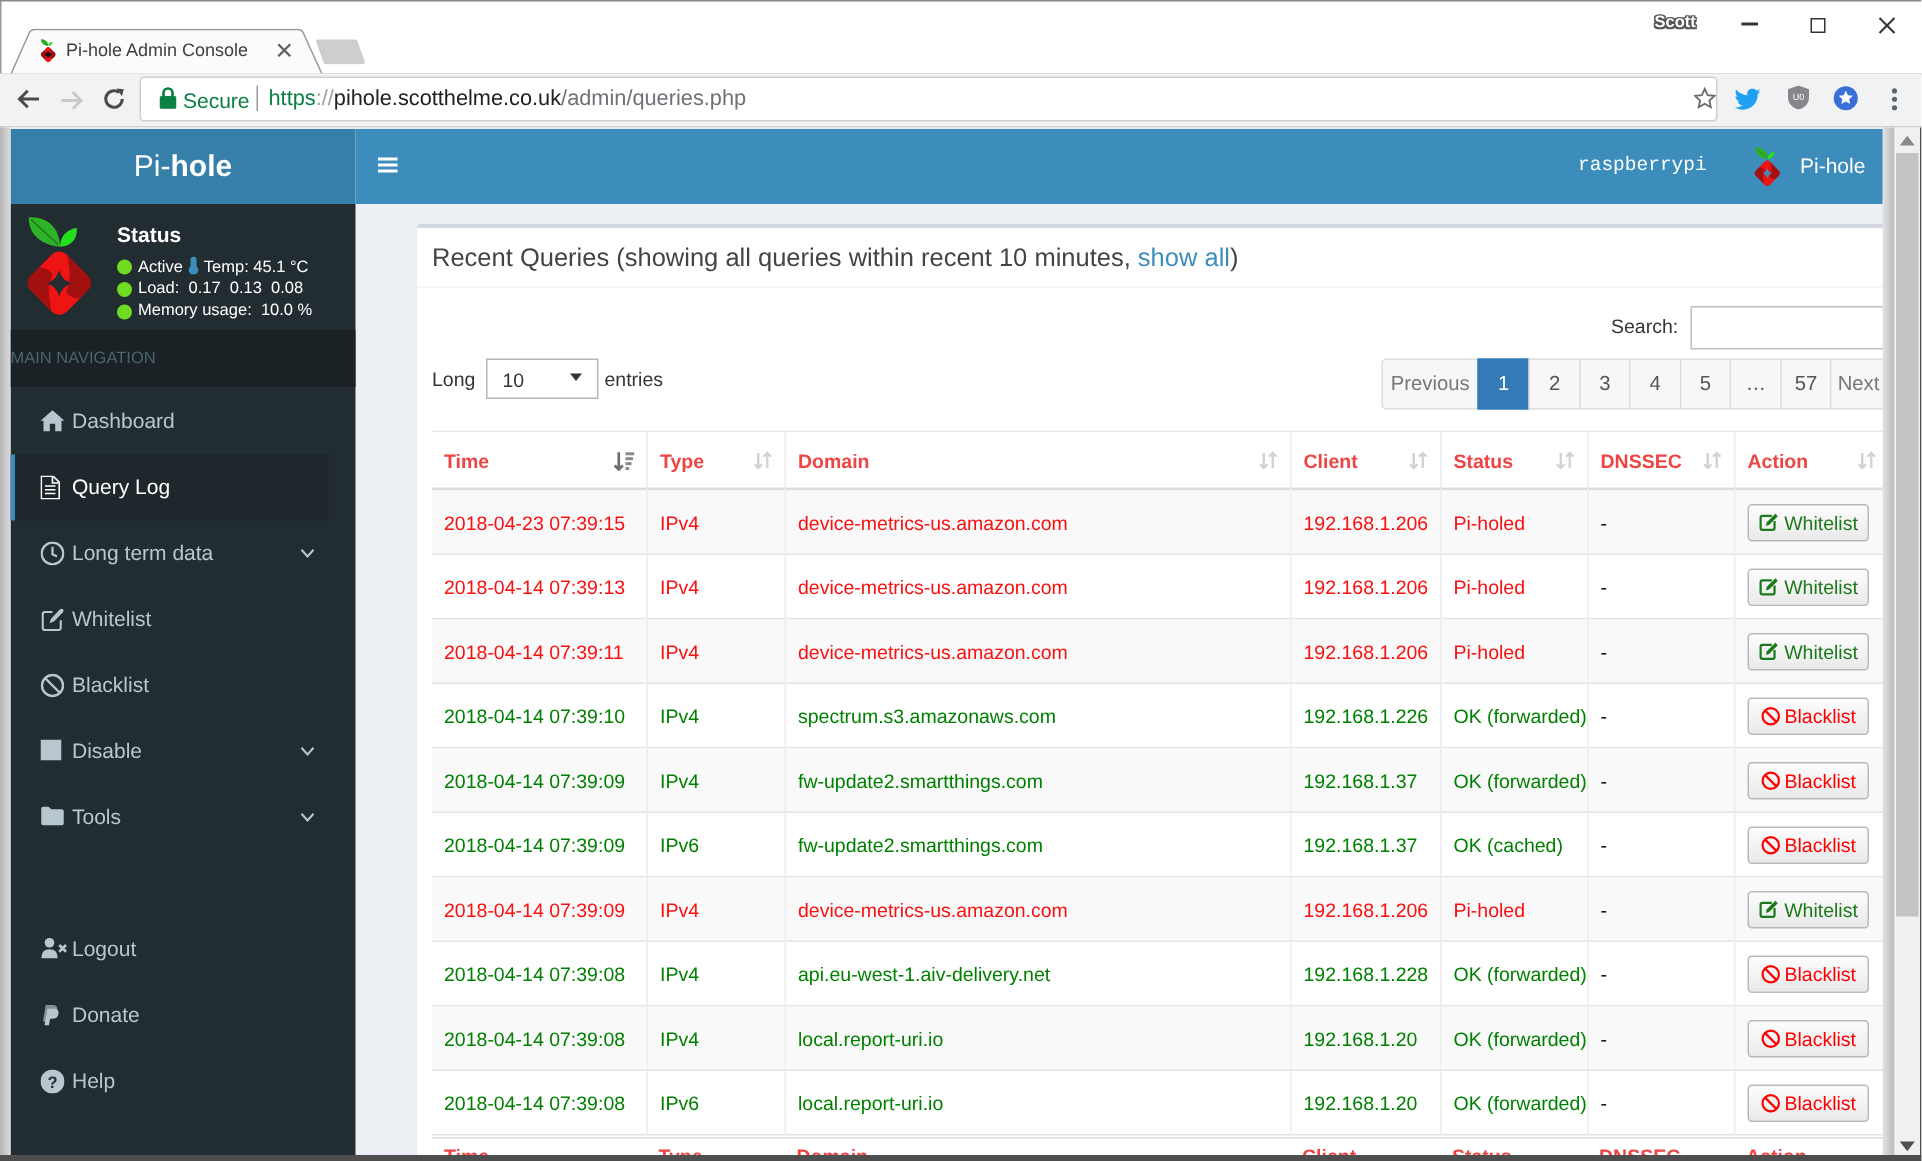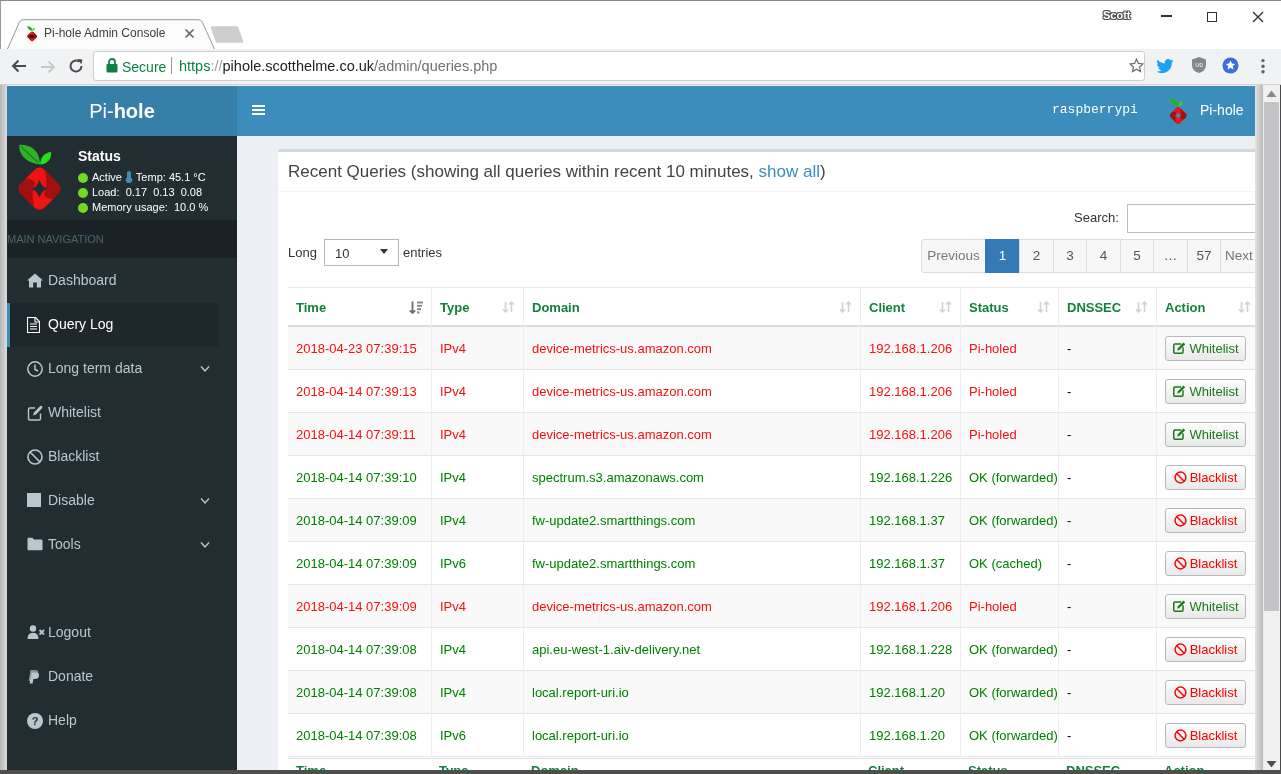--- a/index.html
+++ b/index.html
@@ -61,21 +61,21 @@
 #entrieslab { left:125px; top:93px; font-size:13px; color:#333; }
 
 #pager { left:643px; top:87px; height:34px; font-size:13.5px; }
 .pg { position:absolute; top:0; height:34px; border:1px solid #ddd; background:#f7f7f7; color:#555; text-align:center; line-height:32px; }
 .pg.prev { border-radius:3px 0 0 3px; color:#777; }
 .pg.next { border-radius:0 3px 3px 0; color:#777; }
 .pg.act { background:#337ab7; border-color:#337ab7; color:#fff; }
 
 #tbl { left:10px; top:135px; width:971px; }
 .hrow { position:absolute; left:0; width:971px; height:40px; border-top:1px solid #e9e9e9; border-bottom:2px solid #ddd; }
-.hcell { position:absolute; top:0; height:40px; font-size:13px; font-weight:bold; color:#15803d; }
+.hcell { position:absolute; top:0; height:40px; font-size:13px; font-weight:bold; color:#ef4444; }
 .hcell span.t { position:absolute; left:8px; top:12px; }
 .drow { position:absolute; left:0; width:971px; height:43px; border-bottom:1px solid #e4e4e4; }
 .drow.odd { background:#f9f9f9; }
 .dcell { position:absolute; top:0; height:43px; font-size:13px; }
 .dcell span { position:absolute; left:8px; top:14px; white-space:nowrap; }
 .red { color:#fb0f0f; } .grn { color:#008000; }
 .cline { border-left:1px solid #ededed; }
 .btn { position:absolute; left:8px; top:9px; width:81px; height:25px; border:1px solid #b9b9b9; border-radius:3px;
   background:linear-gradient(#fdfdfd,#e9e9e9); font-size:13px; text-align:center; line-height:23px; }
 .btn svg { vertical-align:-2px; margin-right:3px; }

